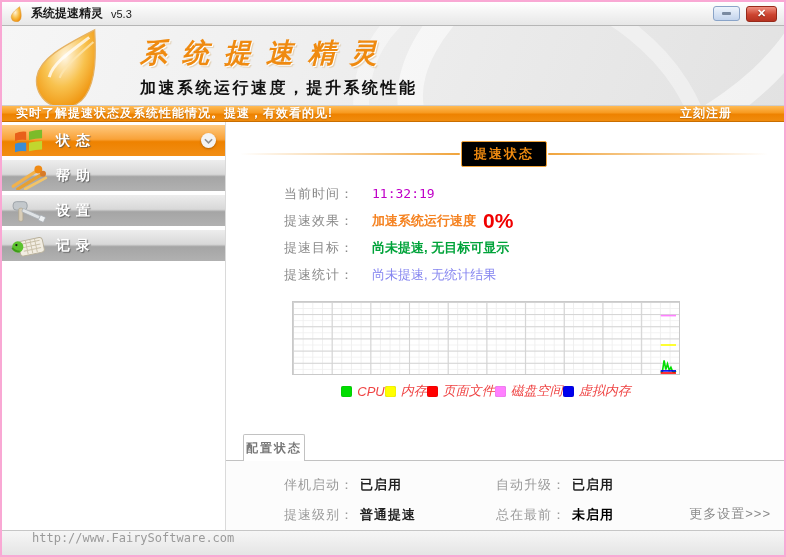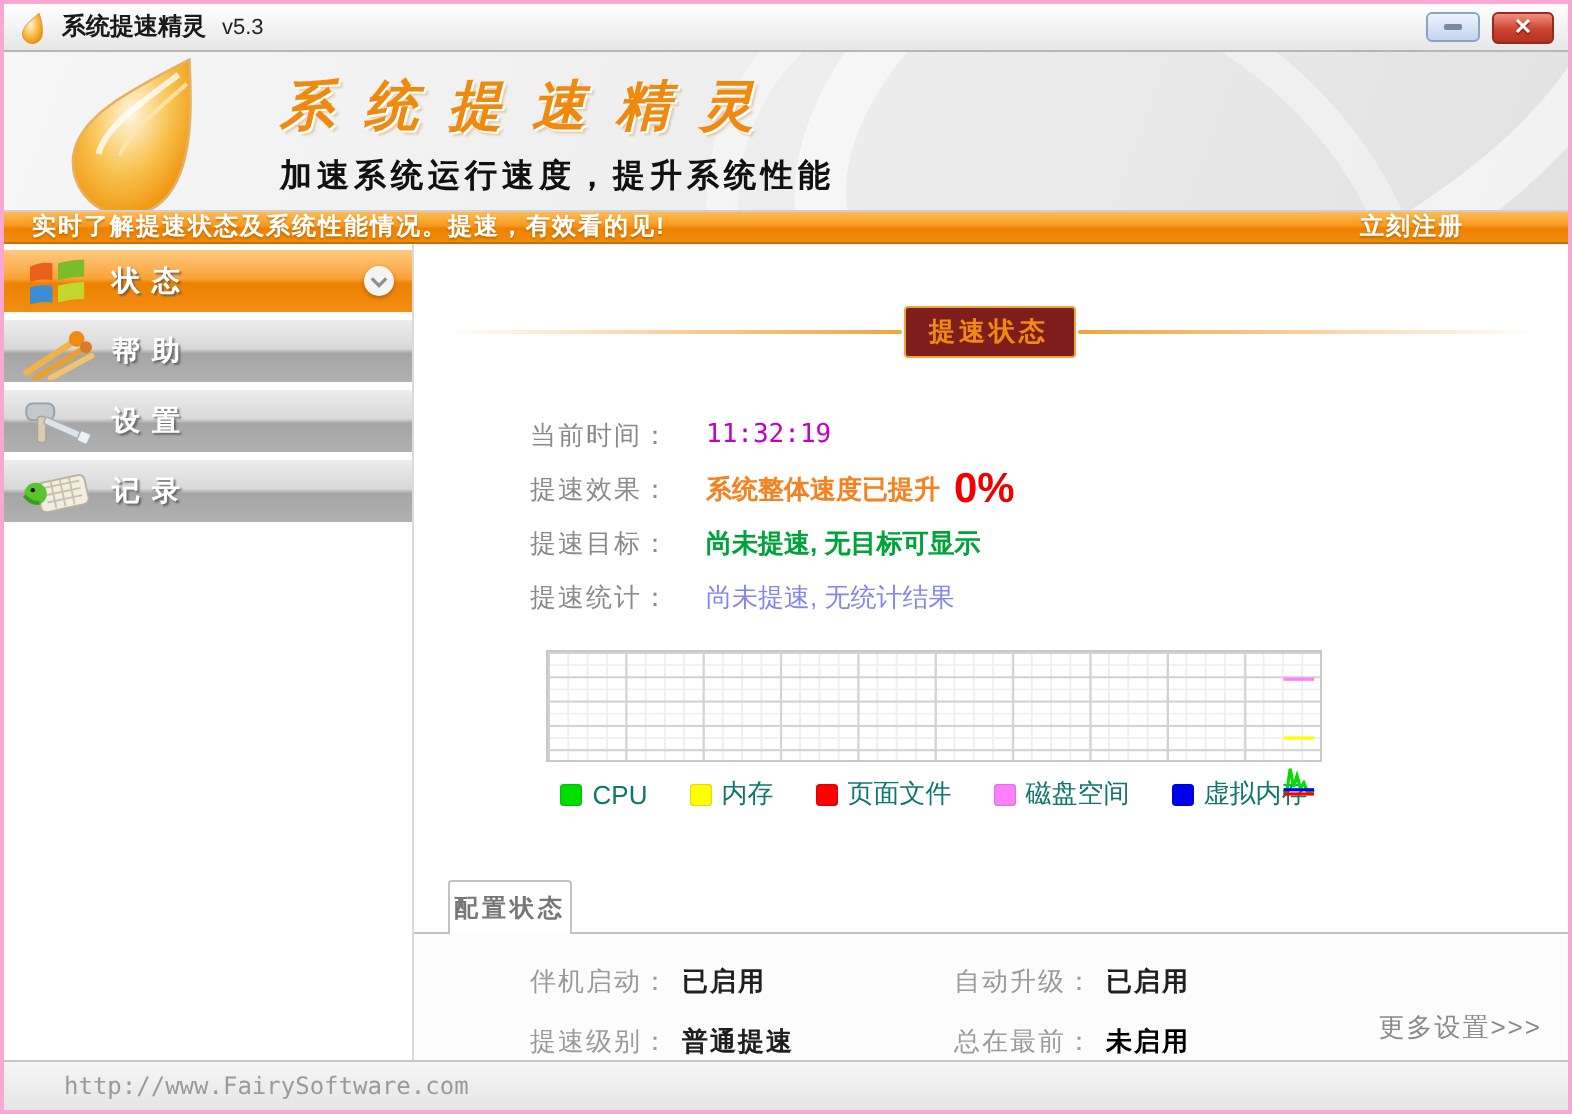--- a/index.html
+++ b/index.html
@@ -39,41 +39,41 @@
   
   .notice { height:16px; flex:0 0 auto; display:flex; align-items:center; padding:0 14px;
             background:linear-gradient(#ffbb55,#f79a20 45%,#ee8200 55%,#f08c0e);
             border-bottom:1px solid #c96e00; color:#fff; font-size:12px; font-weight:bold; }
   .notice-msg { letter-spacing:1px; text-shadow:0 1px 1px rgba(150,80,0,.5); }
   .register { margin-left:auto; margin-right:38px; cursor:pointer; letter-spacing:1px;
               text-shadow:0 1px 1px rgba(150,80,0,.5); }
 
   
   .body { flex:1; display:flex; min-height:0; }
-  .sidebar { width:205px; flex:0 0 auto; background:#fff; border-right:1px solid #dadada; padding-top:3px; }
+  .sidebar { width:224px; flex:0 0 auto; background:#fff; border-right:1px solid #dadada; padding-top:3px; }
   .side-item { height:31px; margin-bottom:4px; display:flex; align-items:center; cursor:pointer;
                position:relative; overflow:hidden;
                background:linear-gradient(180deg,#ededed 0%,#d8d8d8 46%,#a5a5a5 54%,#b1b1b1 100%); }
   .side-item.active { background:linear-gradient(180deg,#ffca80 0%,#f9a238 46%,#ee8200 54%,#f28e14 100%); }
   .side-icon { width:54px; display:flex; justify-content:center; align-items:center; flex:0 0 auto; }
   .side-label { color:#fff; font-size:14px; font-weight:bold; letter-spacing:6px;
                 text-shadow:1px 1px 1px rgba(80,80,80,.75); }
   .chevron { position:absolute; right:9px; top:8px; width:15px; height:15px; border-radius:50%;
              background:#f4f4f4; box-shadow:0 1px 2px rgba(120,60,0,.5); display:none;
              align-items:center; justify-content:center; }
   .side-item.active .chevron { display:flex; }
 
   .main { flex:1; display:flex; flex-direction:column; background:#fff; min-width:0; }
 
   
   .section-header { display:flex; align-items:center; margin:15px 16px 0 14px; }
   .sh-line { flex:1; height:2px; border-radius:1px; background:linear-gradient(to right,rgba(240,165,60,0),#f0a43c); }
   .sh-line.right { background:linear-gradient(to left,rgba(240,165,60,0),#f0a43c); }
-  .sh-box { border:1px solid #f0a43c; border-radius:2px; background:#7f1d1d; color:#ef8a10;
-            font-size:13px; font-weight:bold; letter-spacing:2px; padding:3px 12px; margin:16px 1px; }
+  .sh-box { border:1px solid #f0a43c; border-radius:2px; background:#000000; color:#ef8a10;
+            font-size:13px; font-weight:bold; letter-spacing:2px; padding:3px 12px; margin:4px 1px; }
 
   
   .info-rows { margin:9px 0 0 58px; }
   .info-row { height:27px; display:flex; align-items:center; font-size:13px; }
   .info-label { color:#8a8a8a; letter-spacing:1px; width:88px; flex:0 0 auto; }
   .v-time   { color:#c000c8; font-family:"DejaVu Sans Mono",monospace; font-size:13px; }
   .v-effect { color:#f58220; font-weight:bold; }
   .v-big    { color:#f00000; font-size:21px; font-weight:bold; margin-left:7px; }
   .v-target { color:#00a33a; font-weight:bold; }
   .v-stats  { color:#8585f0; }
@@ -84,41 +84,41 @@
      background:
        linear-gradient(to right,#d2d2d2 1px,transparent 1px) 0 0/38.7px 100%,
        linear-gradient(to bottom,#d2d2d2 1px,transparent 1px) 0 0/100% 12.17px,
        linear-gradient(to right,#efefef 1px,transparent 1px) 0 0/9.67px 100%,
        linear-gradient(to bottom,#f1f1f1 1px,transparent 1px) 0 0/100% 6.08px,
        #ffffff; }
   .chart-wrap svg { position:absolute; left:0; top:0; }
 
   
   .legend { width:388px; margin:7px 0 0 66px; display:flex; justify-content:center;
-            gap:21px; font-size:13px; color:#0f766e; }
+            font-size:13px; color:#ef4444;font-style:italic; }
   .legend-item { display:flex; align-items:center; gap:5px; white-space:nowrap; }
   .swatch { width:11px; height:11px; border-radius:2px; box-shadow:inset 0 0 1px rgba(0,0,0,.45); }
 
   
   .tabs-row { margin-top:33px; padding-left:17px; border-bottom:1px solid #c2c2c2; }
   .tab { display:inline-block; background:#fff; border:1px solid #c2c2c2; border-bottom:none;
          border-radius:2px 2px 0 0; padding:5px 2px 4px; color:#777; font-size:12px;
          font-weight:bold; letter-spacing:2px; position:relative; top:1px; cursor:pointer; }
   .config-area { flex:1; background:#fcfcfc; padding:15px 0 0 58px; position:relative; }
   .config-grid { display:grid; grid-template-columns:212px auto; row-gap:12px; font-size:13px; }
   .config-cell { display:flex; align-items:center; }
   .config-label { color:#9a9a9a; letter-spacing:1px; }
   .config-value { color:#1f1f1f; font-weight:bold; margin-left:6px; letter-spacing:1px; }
   .config-value.red { color:#000000; }
   .more-link { position:absolute; right:13px; bottom:7px; color:#8a8a8a; font-size:13px;
                letter-spacing:1px; cursor:pointer; }
 
   
   .statusbar { height:25px; flex:0 0 auto; background:linear-gradient(#f6f6f6,#e5e5e5);
-               border-top:1px solid #c6c6c6; display:flex; align-items:center; padding-left:30px;
+               border-top:1px solid #c6c6c6; display:flex; padding-left:30px;
                color:#9a9a9a; font-size:12px; font-family:"DejaVu Sans Mono",monospace; }
 </style>
 </head>
 <body>
 
 <div class="window">
 
   <div class="titlebar">
     <svg class="app-icon" viewBox="0 0 100 100">
       <defs>
@@ -239,21 +239,21 @@
         <span class="sh-line right"></span>
       </div>
 
       <div class="info-rows">
         <div class="info-row">
           <span class="info-label">当前时间：</span>
           <span class="v-time">11:32:19</span>
         </div>
         <div class="info-row">
           <span class="info-label">提速效果：</span>
-          <span class="v-effect">系统整体速度已提升</span>
+          <span class="v-effect">加速系统运行速度</span>
           <span class="v-big">0%</span>
         </div>
         <div class="info-row">
           <span class="info-label">提速目标：</span>
           <span class="v-target">尚未提速, 无目标可显示</span>
         </div>
         <div class="info-row">
           <span class="info-label">提速统计：</span>
           <span class="v-stats">尚未提速, 无统计结果</span>
         </div>

